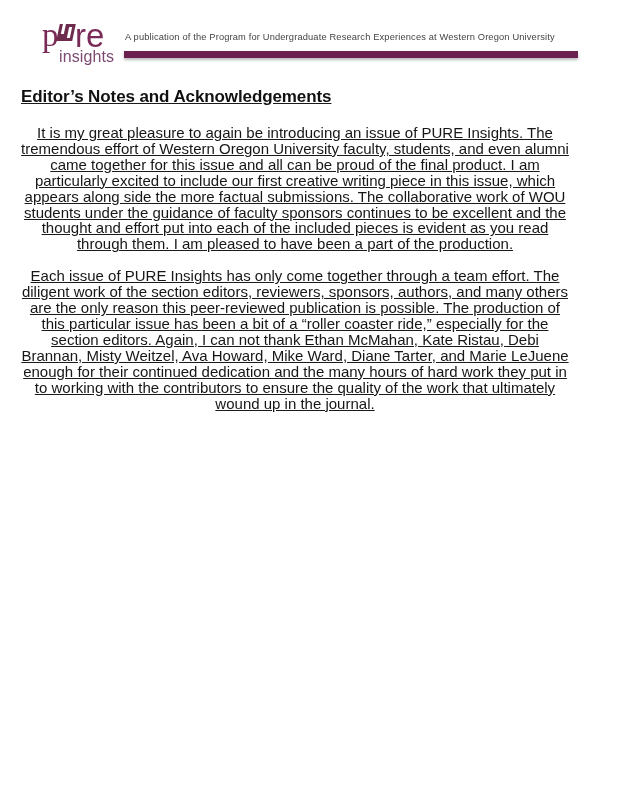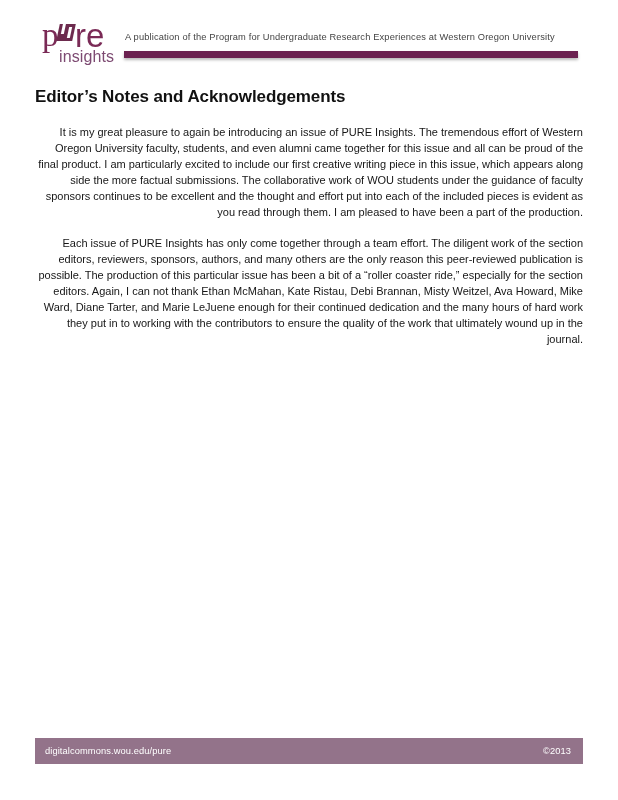--- a/index.html
+++ b/index.html
@@ -124,23 +124,24 @@
     top: 51px;
     width: 454px;
     height: 7px;
     background: #6b2150;
     box-shadow: 0 2px 3px rgba(0,0,0,0.28);
   }
 
   
   .content {
     position: absolute;
-    left: 35px;
+    left: 21px;
     top: 86px;
     width: 548px;
+    text-decoration: underline;
   }
 
   .doc-title {
     font-size: 17px;
     font-weight: bold;
     line-height: 22px;
     color: #111111;
     margin: 0 0 17px 0;
     letter-spacing: -0.1px;
   }
@@ -152,25 +153,25 @@
     margin: 0 0 22px 0;
   }
   .byline .author {
     font-weight: bold;
   }
   .byline .affil {
     font-weight: normal;
   }
 
   .para {
-    font-size: 11px;
+    font-size: 15px;
     line-height: 15.9px;
     color: #161616;
     margin: 0 0 16px 0;
-    text-align: right;
+    text-align: center;
     width: 548px;
   }
   .para:last-child {
     margin-bottom: 0;
   }
 
   
   .footer-bar {
     position: absolute;
     left: 35px;
@@ -222,18 +223,14 @@
   <div class="content">
 
     <h1 class="doc-title">Editor’s Notes and Acknowledgements</h1>
 
 
     <p class="para">It is my great pleasure to again be introducing an issue of PURE Insights. The tremendous effort of Western Oregon University faculty, students, and even alumni came together for this issue and all can be proud of the final product. I am particularly excited to include our first creative writing piece in this issue, which appears along side the more factual submissions. The collaborative work of WOU students under the guidance of faculty sponsors continues to be excellent and the thought and effort put into each of the included pieces is evident as you read through them. I am pleased to have been a part of the production.</p>
     <p class="para">Each issue of PURE Insights has only come together through a team effort. The diligent work of the section editors, reviewers, sponsors, authors, and many others are the only reason this peer-reviewed publication is possible. The production of this particular issue has been a bit of a “roller coaster ride,” especially for the section editors. Again, I can not thank Ethan McMahan, Kate Ristau, Debi Brannan, Misty Weitzel, Ava Howard, Mike Ward, Diane Tarter, and Marie LeJuene enough for their continued dedication and the many hours of hard work they put in to working with the contributors to ensure the quality of the work that ultimately wound up in the journal.</p>
 
   </div>
 
-  <div class="footer-bar">
-    <span class="footer-left">digitalcommons.wou.edu/pure</span>
-    <span class="footer-right">©2013</span>
-  </div>
 
 </div>
 
 </body></html>

